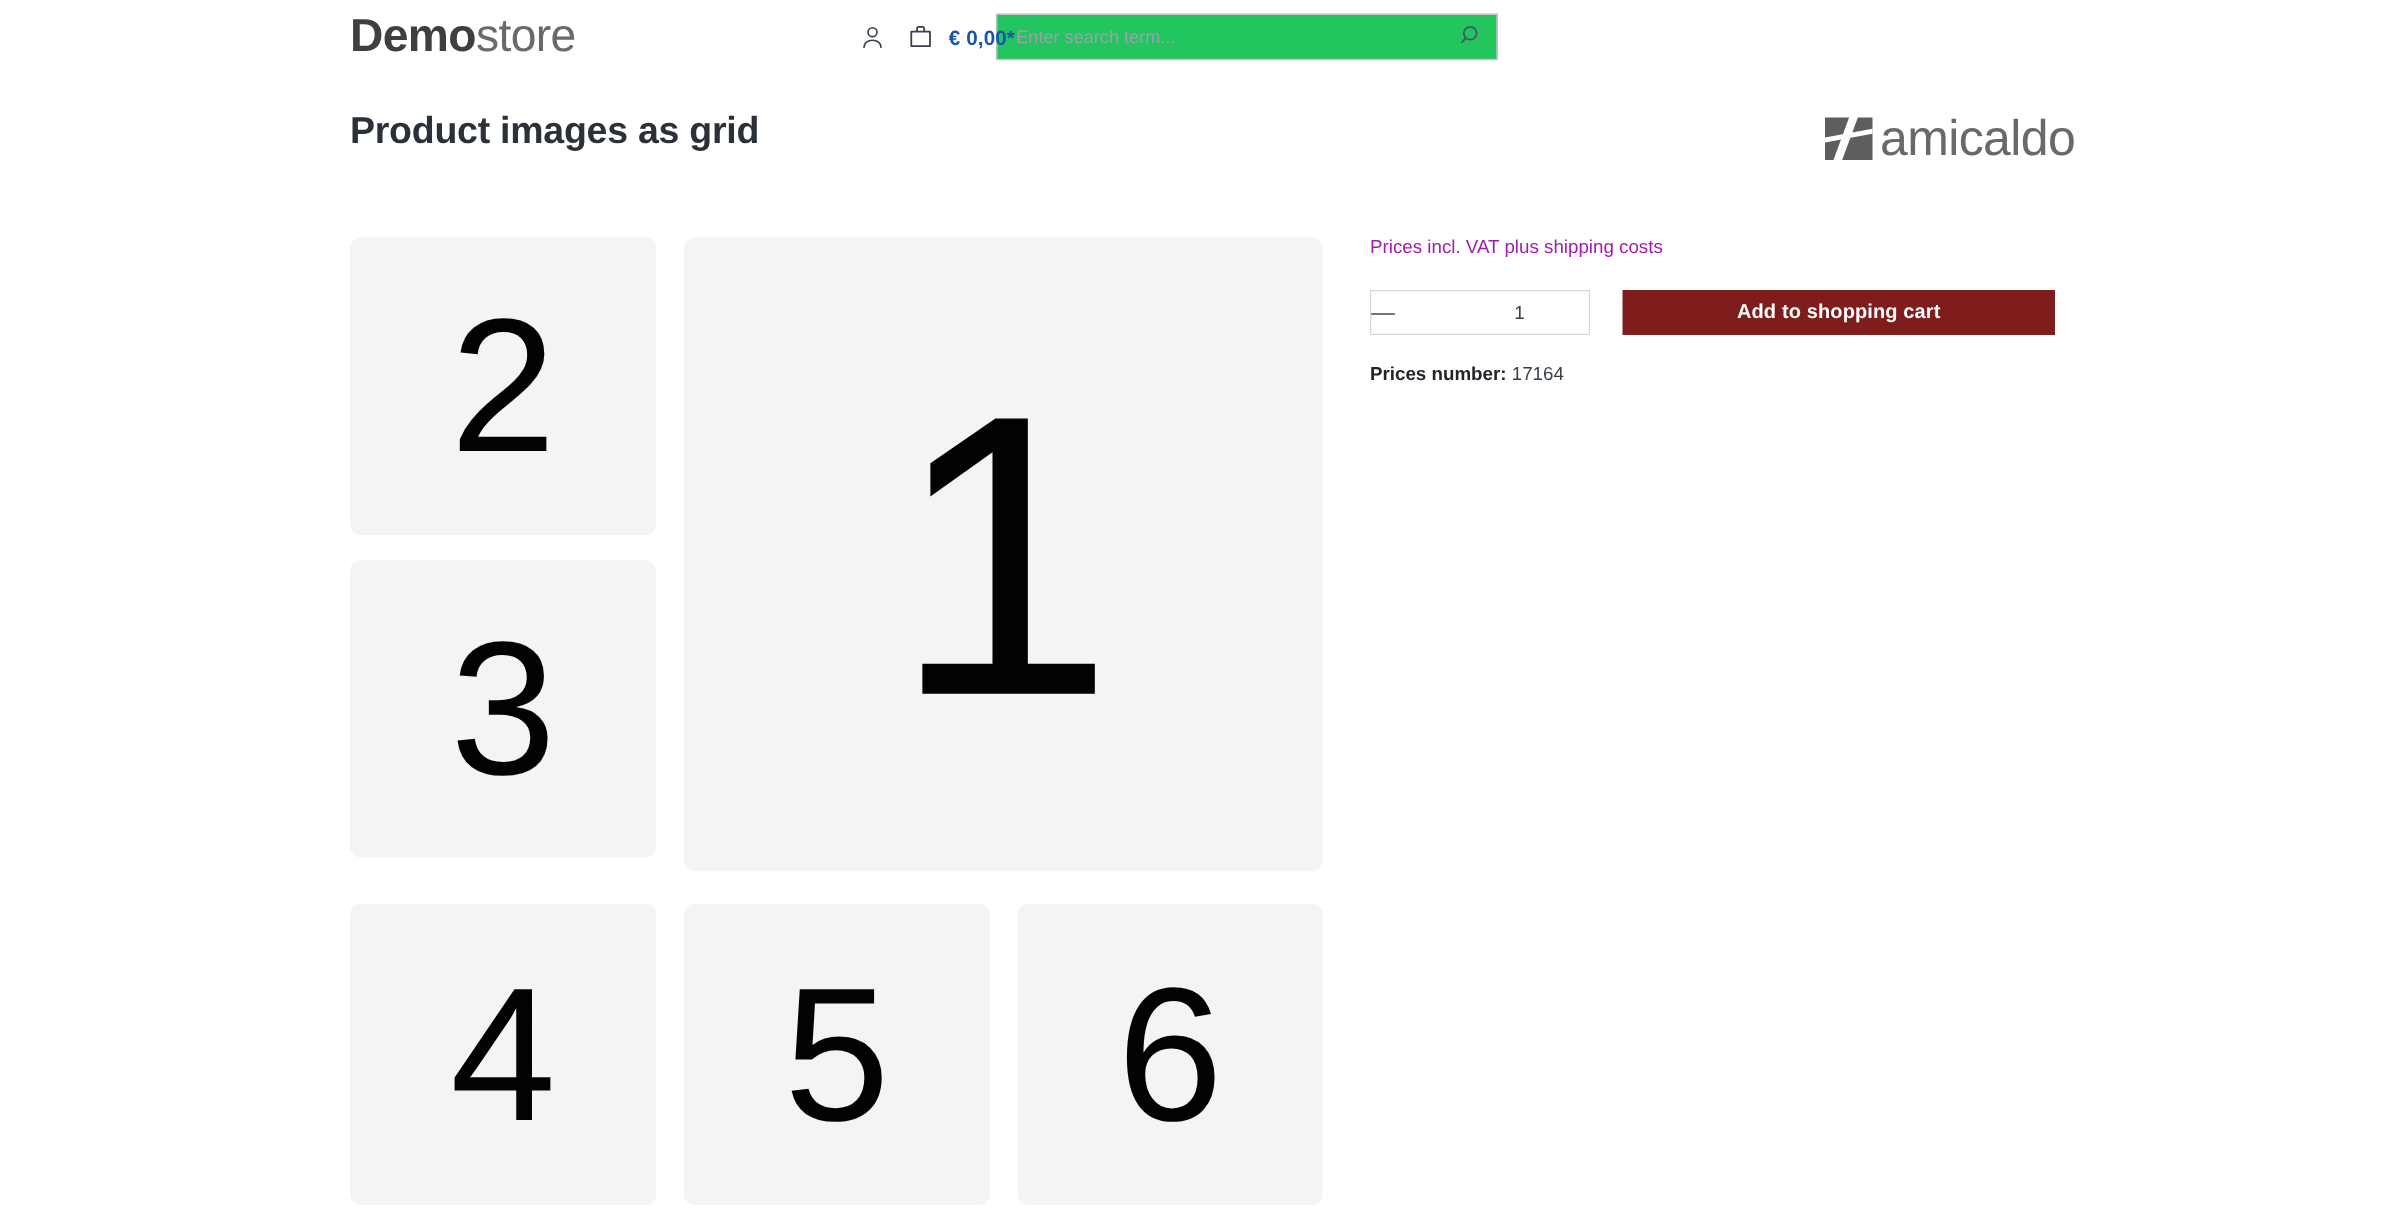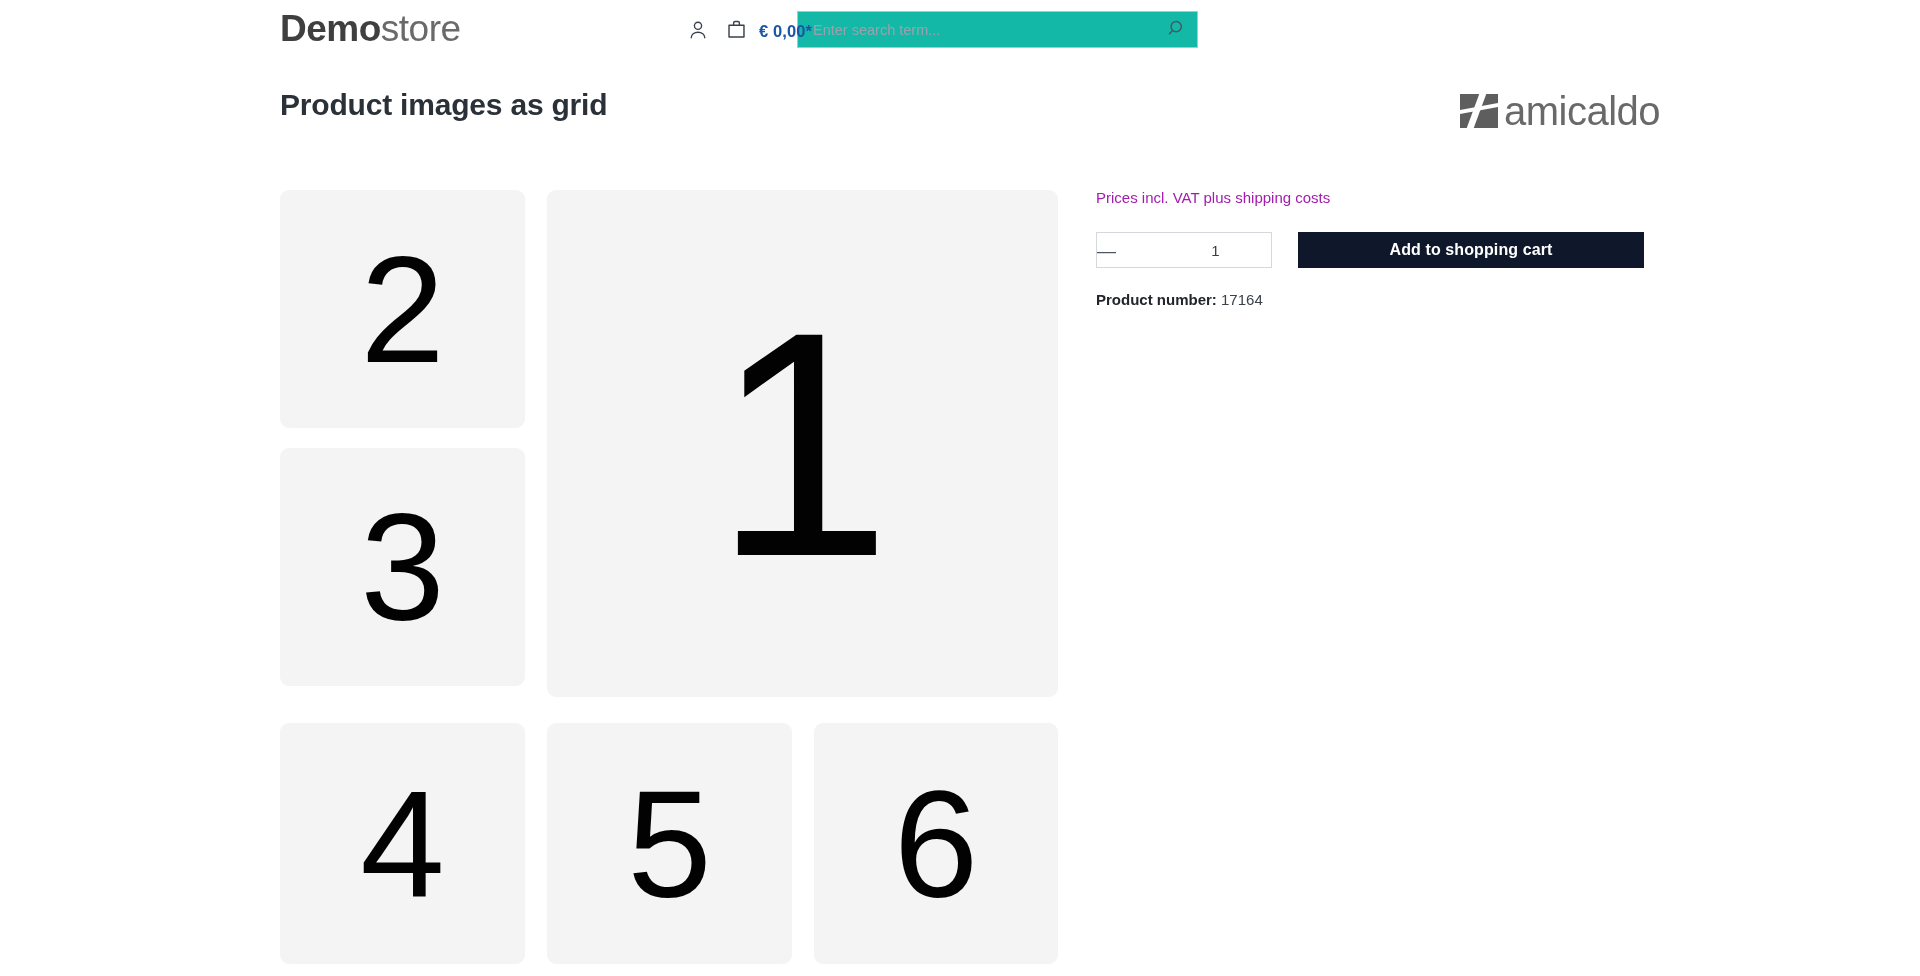--- a/index.html
+++ b/index.html
@@ -40,21 +40,21 @@
   .brand .brand-strong { font-weight: 700; color: #3f3f3f; }
   .brand .brand-light  { font-weight: 400; color: #6a6a6a; }
 
   .search-wrap {
     position: absolute;
     left: 797px;
     top: 11px;
     width: 401px;
     height: 37px;
     border: 1px solid #bcc1c7;
-    background: #14b8a6;
+    background: #22c55e;
     display: flex;
     align-items: flex-end;
   }
   .search-input {
     flex: 1;
     height: 100%;
     border: 0;
     outline: none;
     background: transparent;
     padding: 0 12px 0 15px;
@@ -229,21 +229,21 @@
     text-align: center;
     background: transparent;
     font-family: "Liberation Sans", sans-serif;
     font-size: 15px;
     color: #39404a;
   }
   .add-to-cart {
     margin-left: 26px;
     flex: 1;
     border: 0;
-    background: #0f172a;
+    background: #7f1d1d;
     color: #ffffff;
     font-family: "Liberation Sans", sans-serif;
     font-size: 16px;
     font-weight: 700;
     cursor: pointer;
     letter-spacing: 0.1px;
   }
   .product-number {
     margin-top: 22px;
     font-size: 15px;
@@ -339,16 +339,16 @@
   <div class="purchase-row">
     <div class="qty-stepper">
       <button class="qty-btn">—</button>
       <input class="qty-value" type="text" value="1" style="">
       <button class="qty-btn">+</button>
     </div>
     <button class="add-to-cart">Add to shopping cart</button>
   </div>
 
   <div class="product-number">
-    <span class="pn-label">Product number:</span>
+    <span class="pn-label">Prices number:</span>
     <span class="pn-value">17164</span>
   </div>
 </div>
 
 </body></html>

